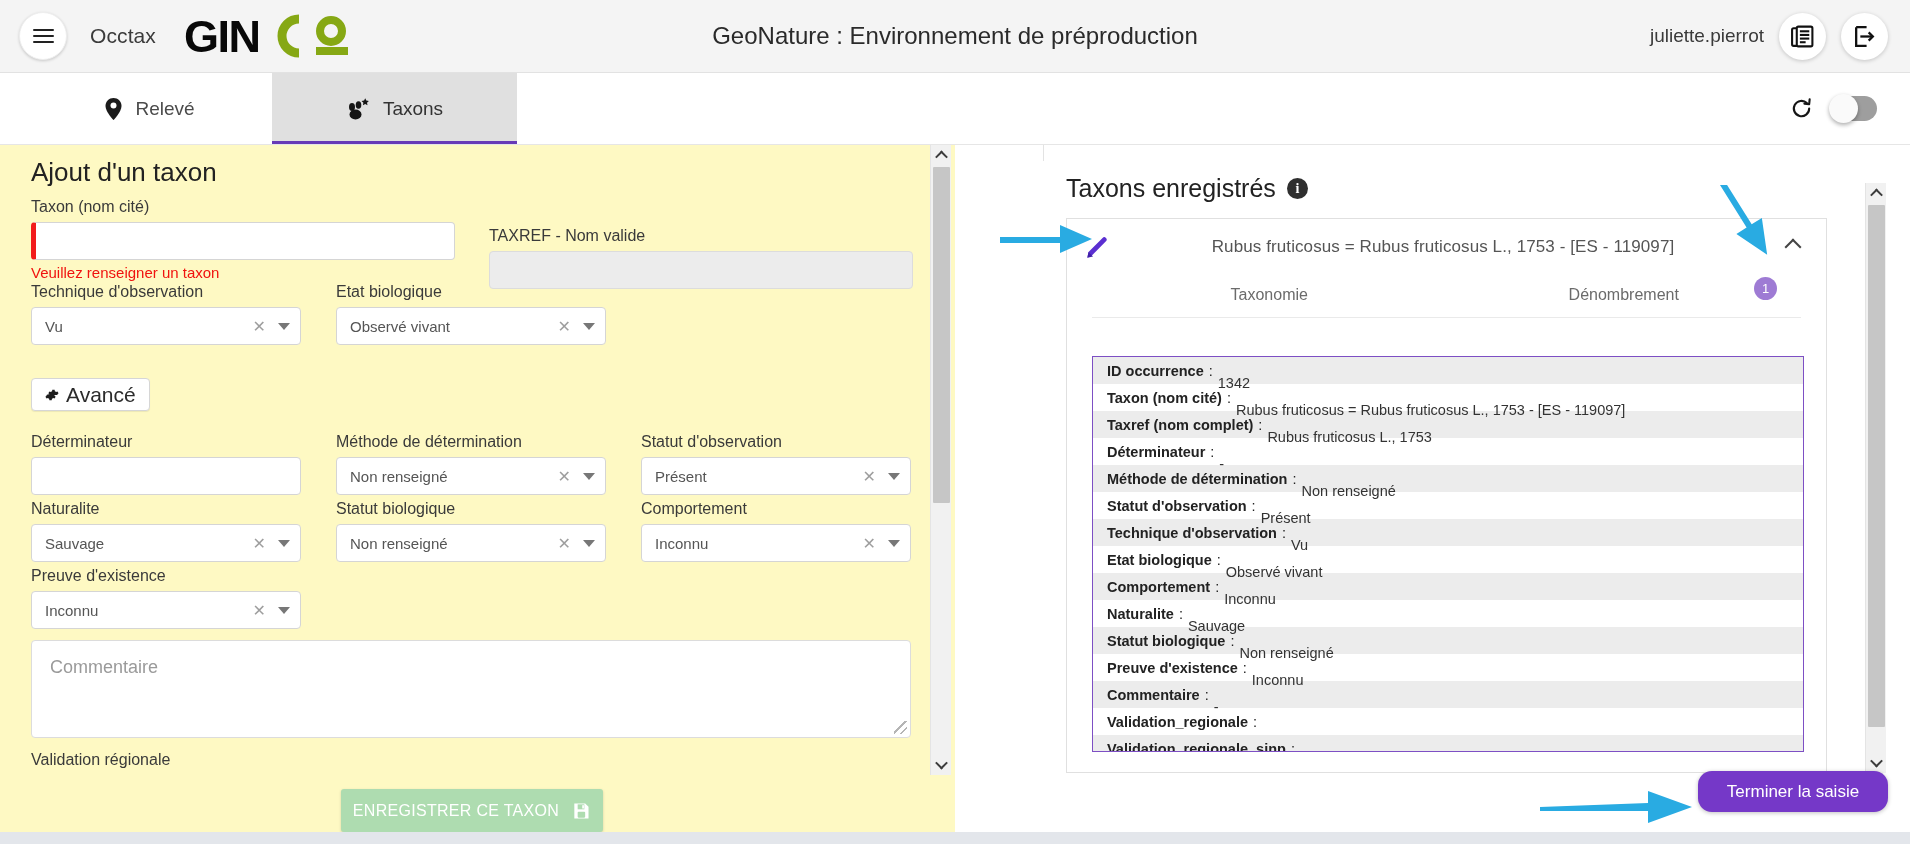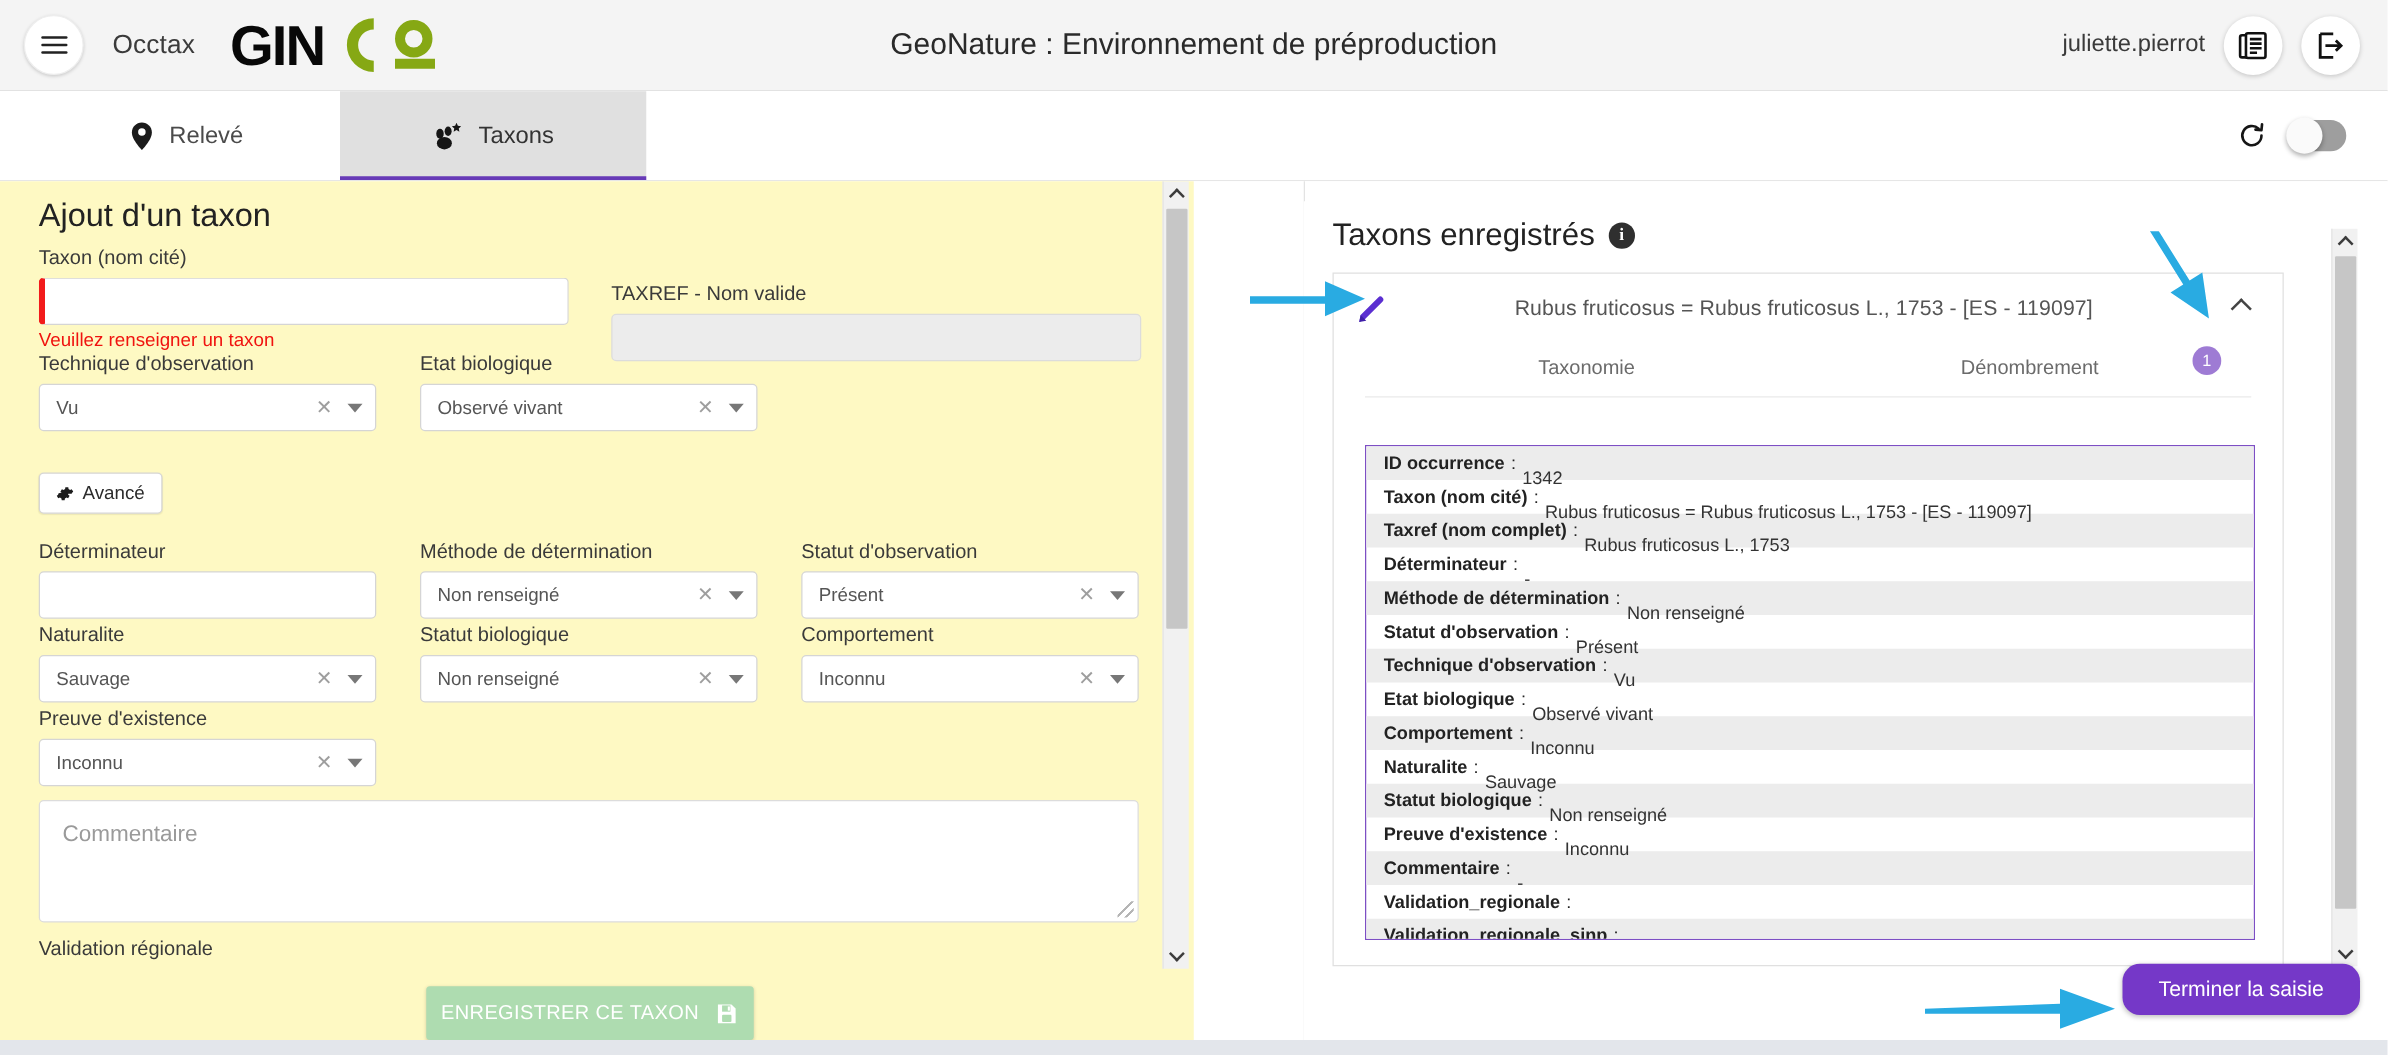--- a/index.html
+++ b/index.html
@@ -105,21 +105,21 @@
     font-size: 15px; color:#555; padding: 0 10px 0 13px;
     display:flex; align-items:center; cursor:pointer;
   }
   .select .val { flex: 1; }
   .select .clr { color:#9e9e9e; font-size: 16px; margin-right: 12px; }
   .select .caret { width:0;height:0;border-left:6px solid transparent;border-right:6px solid transparent;border-top:7px solid #777; }
 
   .adv-btn {
     display:inline-flex; align-items:center; gap:7px;
     border:1px solid #d6d6d6; border-radius: 4px; background:#fff;
-    height: 33px; padding: 0 13px; font-size: 15px; color:#2b2b2b; cursor:pointer;
+    height: 33px; padding: 0 13px; font-size: 21px; color:#2b2b2b; cursor:pointer;
     box-shadow: 0 1px 1px rgba(0,0,0,.07);
   }
 
   .textarea {
     border:1px solid #dcdcdc; border-radius: 4px; background:#fff;
     font-size: 18px; color:#9a9a9a; padding: 16px 18px; position:relative;
   }
   .textarea .grip{
     position:absolute; right:3px; bottom:3px; width:13px; height:13px;
     background:

